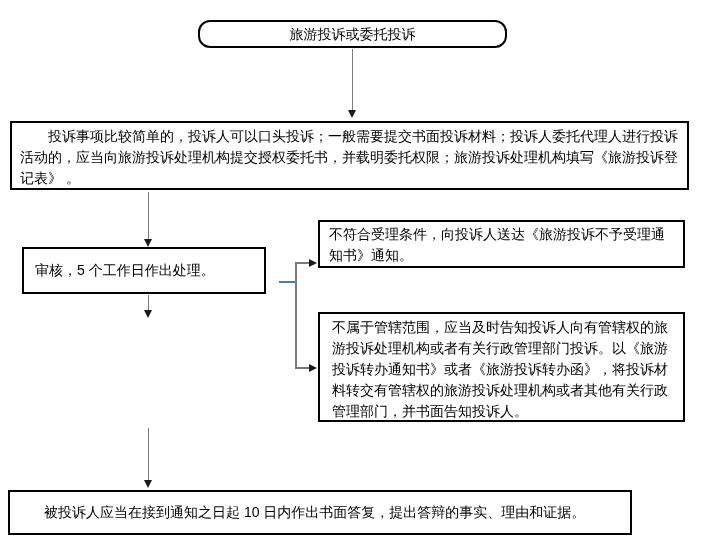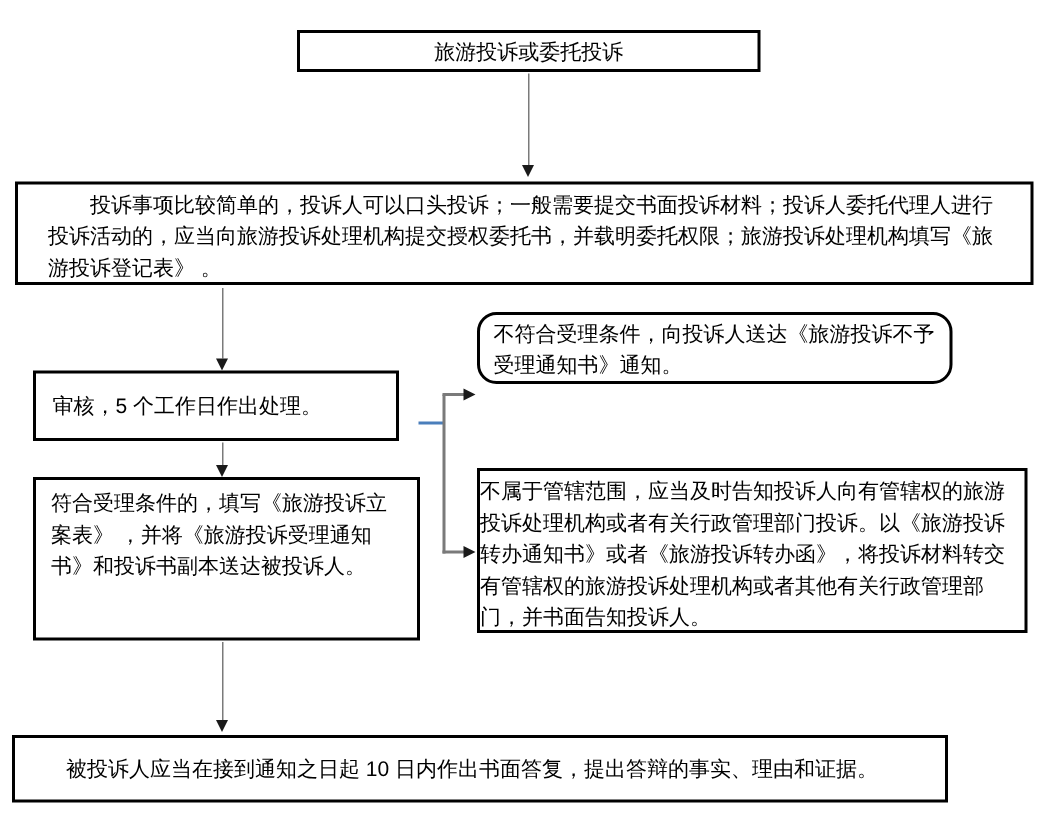--- a/index.html
+++ b/index.html
@@ -18,26 +18,26 @@
     background:#fff;
     font-size:14px;
     line-height:21px;
   }
   .box p{margin:0;padding:0;}
   .indent{text-indent:2em;}
   .center-v{display:flex;align-items:center;}
   .center-hv{display:flex;align-items:center;justify-content:center;text-align:center;}
 
   
-  .n-start   {left:198px;top:20px;width:309px;height:28px;}
-  .n-intake  {left:10px;top:121px;width:679px;height:69px;padding:3px 20px;}
+  .n-start   {left:198px;top:20px;width:309px;height:28px;border-radius:12px;}
+  .n-intake  {left:10px;top:121px;width:679px;height:69px;padding:3px 8px;}
   .n-review  {left:22px;top:247px;width:244px;height:47px;padding-left:11px;}
   .n-accept  {left:22px;top:318px;width:258px;height:109px;padding:5px 8px 0 10px;}
-  .n-reject  {left:318px;top:208px;width:317px;height:48px;padding:2px 7px 0 9px;border-radius:13px;}
-  .n-transfer{left:318px;top:312px;width:367px;height:110px;padding:3px 7px 0 0;}
+  .n-reject  {left:318px;top:220px;width:367px;height:48px;padding:2px 7px 0 9px;}
+  .n-transfer{left:318px;top:312px;width:367px;height:110px;padding:3px 7px 0 12px;}
   .n-reply   {left:8px;top:490px;width:624px;height:45px;padding-left:6px;}
 
   
   .stem-v{position:absolute;width:1px;background:#7a7a7a;}
   .stem-h{position:absolute;height:2px;background:#7a7a7a;}
   .stub-blue{position:absolute;height:2px;background:#4a7ebb;}
 
   
   .ah-down{position:absolute;width:0;height:0;
     border-left:4px solid transparent;border-right:4px solid transparent;
@@ -75,23 +75,20 @@
   <div class="stem-v a2s"></div>
   <div class="ah-down a2h"></div>
 
   <div class="box n-review center-v">
     <p>审核，5 个工作日作出处理。</p>
   </div>
 
   <div class="stem-v a3s"></div>
   <div class="ah-down a3h"></div>
 
-  <div class="box n-accept">
-    <p>符合受理条件的，填写《旅游投诉立案表》 ，并将《旅游投诉受理通知书》和投诉书副本送达被投诉人。</p>
-  </div>
 
   <div class="stub-blue b-stub"></div>
   <div class="b-vline"></div>
   <div class="stem-h b-htop"></div>
   <div class="ah-right b-htop-h"></div>
   <div class="stem-h b-hbot"></div>
   <div class="ah-right b-hbot-h"></div>
 
   <div class="box n-reject">
     <p>不符合受理条件，向投诉人送达《旅游投诉不予受理通知书》通知。</p>

